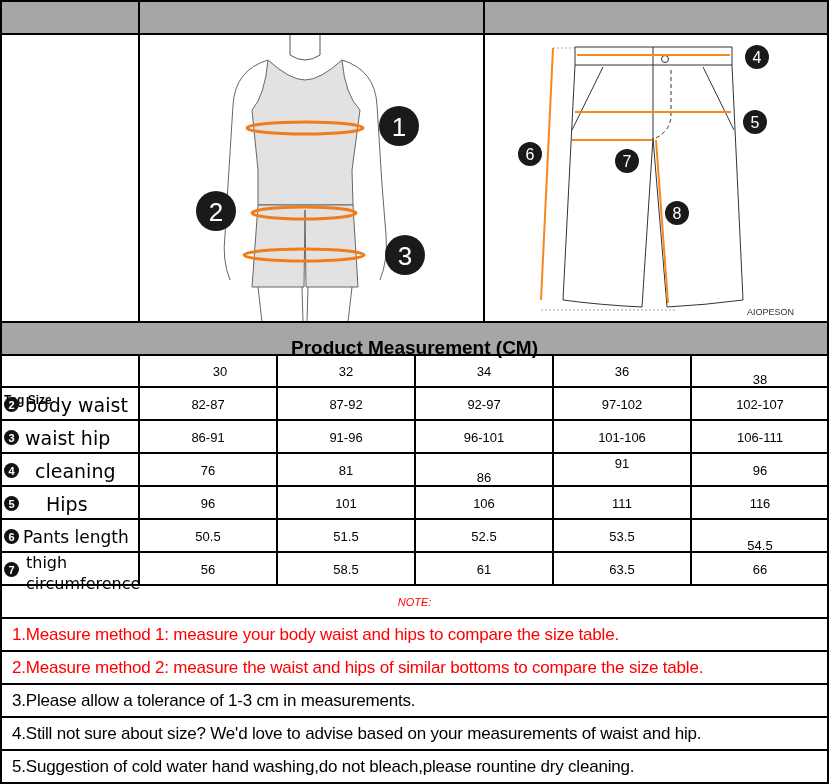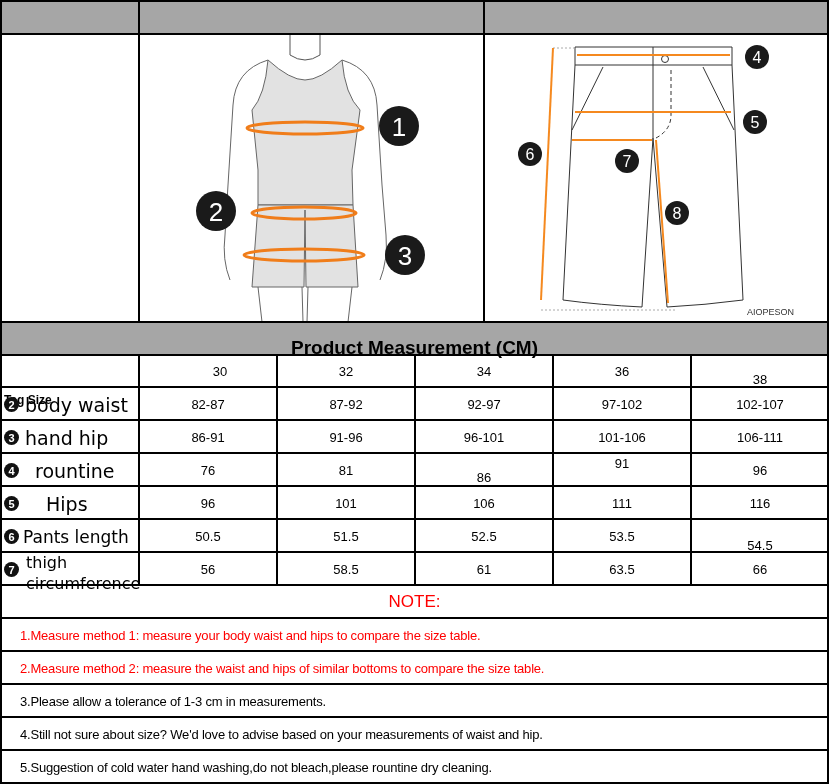--- a/index.html
+++ b/index.html
@@ -5,21 +5,21 @@
   html, body { margin: 0; padding: 0; background: #ffffff; }
   body { width: 829px; height: 784px; position: relative; overflow: hidden; font-family: "Liberation Sans", sans-serif; color: #000; }
   .abs { position: absolute; box-sizing: border-box; }
   .hline { position: absolute; left: 0; width: 829px; height: 2px; background: #000; }
   .vline { position: absolute; width: 2px; background: #000; }
   .grey { background: #a6a6a6; }
   .title { font-weight: bold; font-size: 19px; text-align: center; line-height: 30px; }
   .cell { position: absolute; display: flex; align-items: center; justify-content: center; font-size: 13px; }
   .rowlabel { position: absolute; display: flex; align-items: center; font-family: "DejaVu Sans", sans-serif; font-size: 19px; white-space: nowrap; }
   .badge { display: inline-flex; width: 15px; height: 15px; border-radius: 50%; background: #111; color: #fff; font-size: 11px; font-weight: bold; align-items: center; justify-content: center; margin-right: 6px; font-family: "Liberation Sans", sans-serif; }
-  .note { position: absolute; left: 20px; font-size: 13px; display: flex; align-items: center; white-space: nowrap; letter-spacing: -0.2px; }
+  .note { position: absolute; left: 12px; font-size: 17px; display: flex; align-items: center; white-space: nowrap; letter-spacing: -0.2px; }
   .red { color: #ff0000; }
   svg text { font-family: "Liberation Sans", sans-serif; }
 </style>
 </head>
 <body>
 
 <div class="abs grey" style="left:0;top:0;width:829px;height:34px;"></div>
 
 <div class="abs grey title" style="left:0;top:323px;width:829px;height:32px;padding-top:10px;">Product Measurement (CM)</div>
 
@@ -111,31 +111,31 @@
     <span>body waist</span>
   </div>
 <div class="cell" style="left:139px;top:388px;width:138px;height:33px;">82-87</div>
 <div class="cell" style="left:277px;top:388px;width:138px;height:33px;">87-92</div>
 <div class="cell" style="left:415px;top:388px;width:138px;height:33px;">92-97</div>
 <div class="cell" style="left:553px;top:388px;width:138px;height:33px;">97-102</div>
 <div class="cell" style="left:691px;top:388px;width:138px;height:33px;">102-107</div>
 
 <div class="rowlabel" style="left:4px;top:421px;height:33px;">
     <span class="badge">3</span>
-    <span>hand hip</span>
+    <span>waist hip</span>
   </div>
 <div class="cell" style="left:139px;top:421px;width:138px;height:33px;">86-91</div>
 <div class="cell" style="left:277px;top:421px;width:138px;height:33px;">91-96</div>
 <div class="cell" style="left:415px;top:421px;width:138px;height:33px;">96-101</div>
 <div class="cell" style="left:553px;top:421px;width:138px;height:33px;">101-106</div>
 <div class="cell" style="left:691px;top:421px;width:138px;height:33px;">106-111</div>
 
 <div class="rowlabel" style="left:4px;top:454px;height:33px;">
     <span class="badge" style="margin-right:16px;">4</span>
-    <span>rountine</span>
+    <span>cleaning</span>
   </div>
 <div class="cell" style="left:139px;top:454px;width:138px;height:33px;">76</div>
 <div class="cell" style="left:277px;top:454px;width:138px;height:33px;">81</div>
 <div class="cell" style="left:415px;top:454px;width:138px;height:46px;">86</div>
 <div class="cell" style="left:553px;top:454px;width:138px;height:18px;">91</div>
 <div class="cell" style="left:691px;top:454px;width:138px;height:33px;">96</div>
 
 <div class="rowlabel" style="left:4px;top:487px;height:33px;">
     <span class="badge" style="margin-right:27px;">5</span>
     <span>Hips</span>
@@ -160,21 +160,21 @@
   <span class="badge" style="position:absolute;left:0;top:9px;margin:0;">7</span>
   <div style="position:absolute;left:22px;top:0;">thigh</div>
   <div style="position:absolute;left:22px;top:21px;white-space:nowrap;">circumference</div>
 </div>
 <div class="cell" style="left:139px;top:553px;width:138px;height:33px;">56</div>
 <div class="cell" style="left:277px;top:553px;width:138px;height:33px;">58.5</div>
 <div class="cell" style="left:415px;top:553px;width:138px;height:33px;">61</div>
 <div class="cell" style="left:553px;top:553px;width:138px;height:33px;">63.5</div>
 <div class="cell" style="left:691px;top:553px;width:138px;height:33px;">66</div>
 
-<div class="abs red" style="left:0;top:586px;width:829px;height:32px;text-align:center;line-height:32px;font-size:17px;">NOTE:</div>
+<div class="abs red" style="left:0;top:586px;width:829px;height:32px;text-align:center;line-height:32px;font-size:11px;font-style:italic;">NOTE:</div>
 <div class="note red" style="top:619px;height:32px;">1.Measure method 1: measure your body waist and hips to compare the size table.</div>
 <div class="note red" style="top:652px;height:32px;">2.Measure method 2: measure the waist and hips of similar bottoms to compare the size table.</div>
 <div class="note" style="top:685px;height:32px;">3.Please allow a tolerance of 1-3 cm in measurements.</div>
 <div class="note" style="top:718px;height:32px;">4.Still not sure about size? We'd love to advise based on your measurements of waist and hip.</div>
 <div class="note" style="top:751px;height:32px;">5.Suggestion of cold water hand washing,do not bleach,please rountine dry cleaning.</div>
 
 <div class="hline" style="top:0;"></div>
 <div class="hline" style="top:33px;"></div>
 <div class="hline" style="top:321px;"></div>
 <div class="hline" style="top:354px;"></div>

